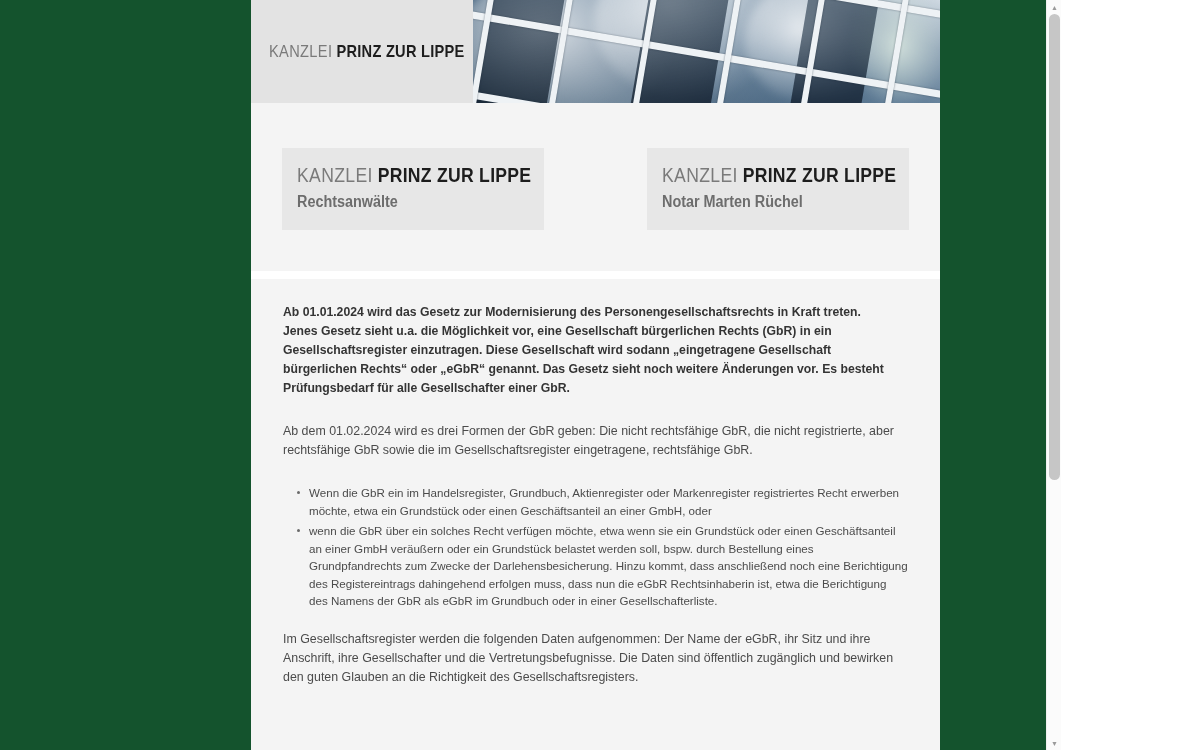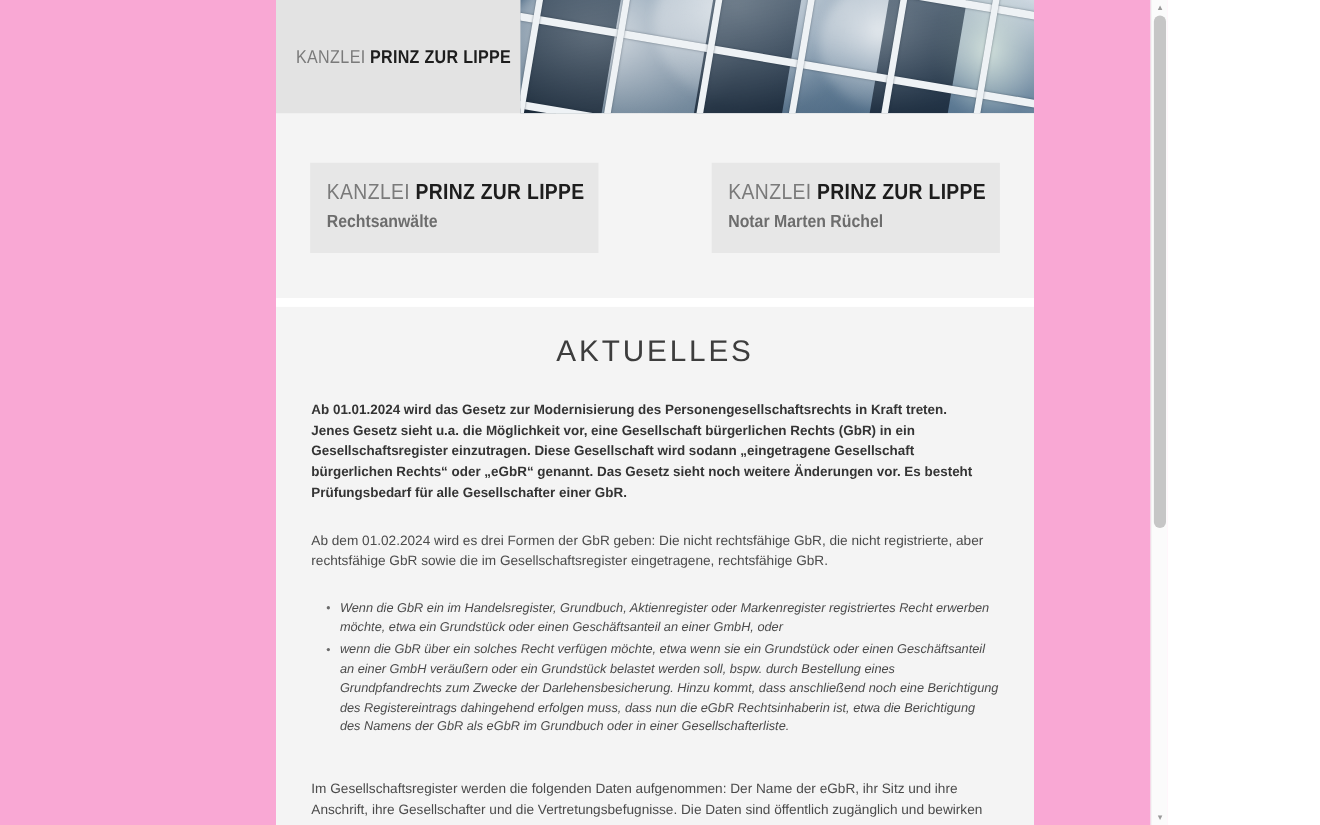--- a/index.html
+++ b/index.html
@@ -14,21 +14,21 @@
     background: #ffffff;
     font-family: "Liberation Sans", sans-serif;
     -webkit-font-smoothing: antialiased;
   }
 
   
   .viewport {
     position: relative;
     width: 1061px;
     height: 750px;
-    background: #f9a8d4;
+    background: #14532d;
     overflow: hidden;
   }
 
   .scrollbar {
     position: absolute;
     top: 0;
     right: 0;
     width: 15px;
     height: 750px;
     background: #fbfbfb;
@@ -226,25 +226,24 @@
   .para {
     margin: 0 0 24px 0;
     color: #4b4b4b;
     font-family: "Liberation Sans Narrow", "Liberation Sans", sans-serif;
     font-weight: 400;
     font-size: 12.4px;
     line-height: 19px;
   }
 
   .bullets {
-    margin: 0 0 38px 0;
+    margin: 0 0 20px 0;
     padding: 0 0 0 14px;
     list-style: none;
     color: #4b4b4b;
-    font-style: italic;
   }
   .bullets li {
     position: relative;
     margin: 0 0 3px 0;
     padding-left: 12px;
     font-family: "Liberation Sans", sans-serif;
     font-weight: 400;
     font-size: 11.6px;
     line-height: 17.5px;
     color: #4b4b4b;
@@ -315,21 +314,20 @@
           <div class="card-sub">Notar Marten Rüchel</div>
         </div>
 
       </div>
     </div>
 
     <div class="band-gap"></div>
 
     <div class="content">
 
-      <h1 class="page-title">AKTUELLES</h1>
 
       <p class="lead">Ab 01.01.2024 wird das Gesetz zur Modernisierung des Personengesellschaftsrechts in Kraft treten. Jenes Gesetz sieht u.a. die Möglichkeit vor, eine Gesellschaft bürgerlichen Rechts (GbR) in ein Gesellschaftsregister einzutragen. Diese Gesellschaft wird sodann „eingetragene Gesellschaft bürgerlichen Rechts“ oder „eGbR“ genannt. Das Gesetz sieht noch weitere Änderungen vor. Es besteht Prüfungsbedarf für alle Gesellschafter einer GbR.</p>
 
       <p class="para">Ab dem 01.02.2024 wird es drei Formen der GbR geben: Die nicht rechtsfähige GbR, die nicht registrierte, aber rechtsfähige GbR sowie die im Gesellschaftsregister eingetragene, rechtsfähige GbR.</p>
 
 
       <ul class="bullets">
         <li>Wenn die GbR ein im Handelsregister, Grundbuch, Aktienregister oder Markenregister registriertes Recht erwerben möchte, etwa ein Grundstück oder einen Geschäftsanteil an einer GmbH, oder</li>
         <li>wenn die GbR über ein solches Recht verfügen möchte, etwa wenn sie ein Grundstück oder einen Geschäftsanteil an einer GmbH veräußern oder ein Grundstück belastet werden soll, bspw. durch Bestellung eines Grundpfandrechts zum Zwecke der Darlehensbesicherung. Hinzu kommt, dass anschließend noch eine Berichtigung des Registereintrags dahingehend erfolgen muss, dass nun die eGbR Rechtsinhaberin ist, etwa die Berichtigung des Namens der GbR als eGbR im Grundbuch oder in einer Gesellschafterliste.</li>
       </ul>

